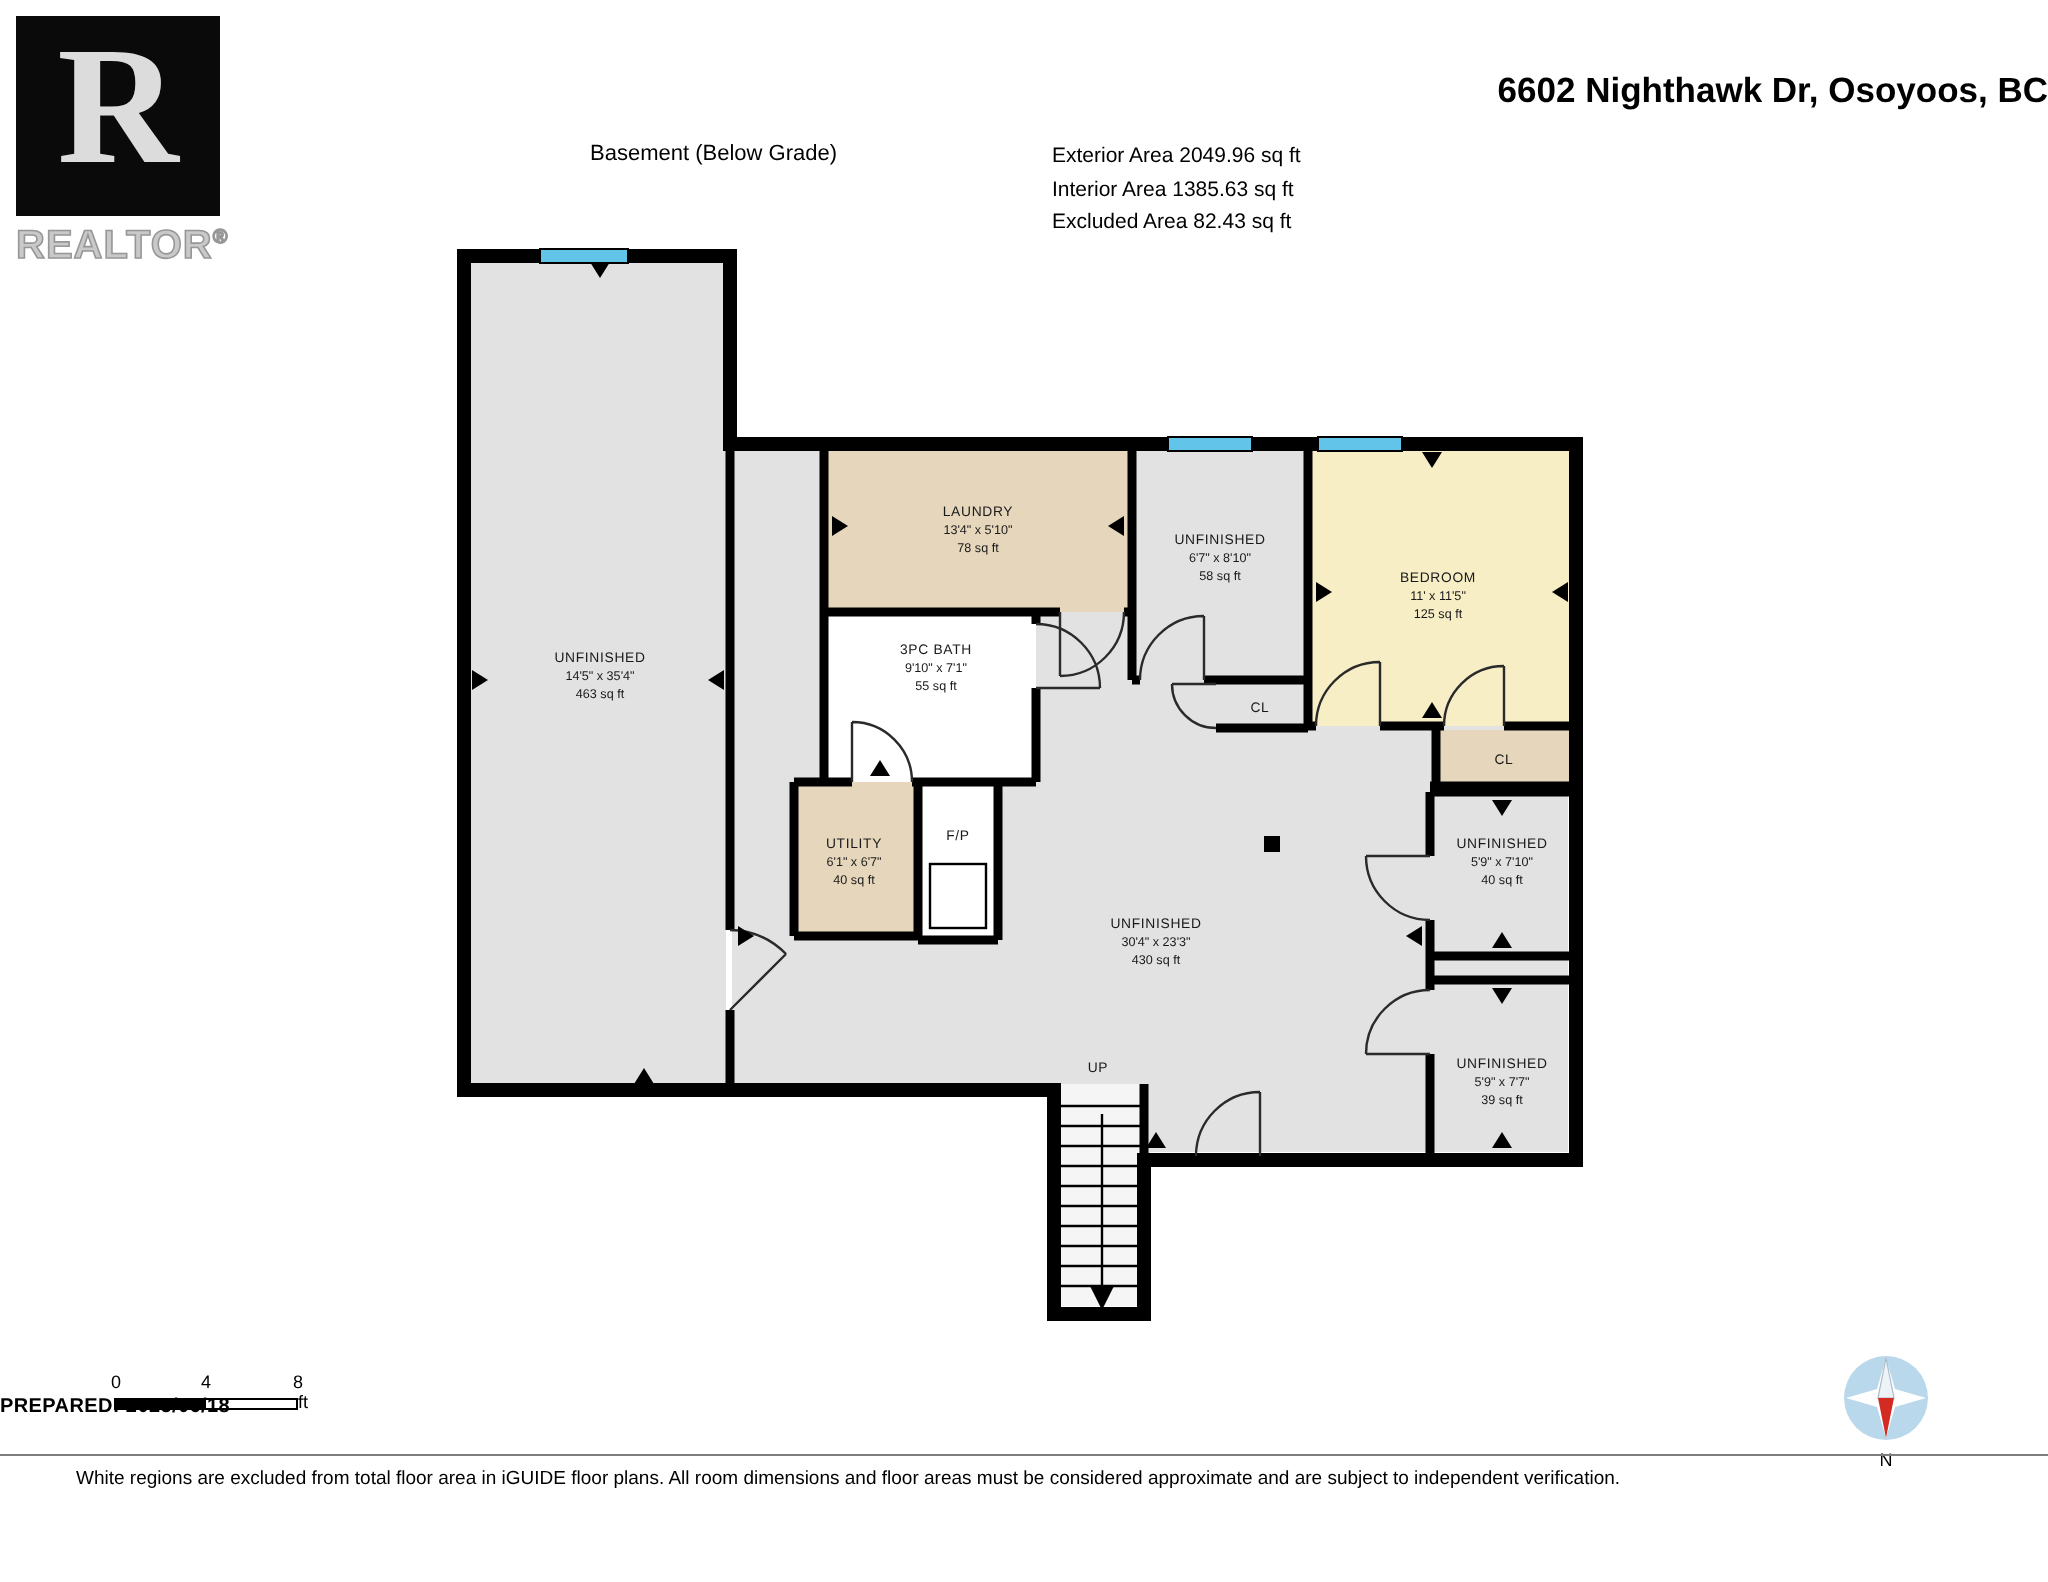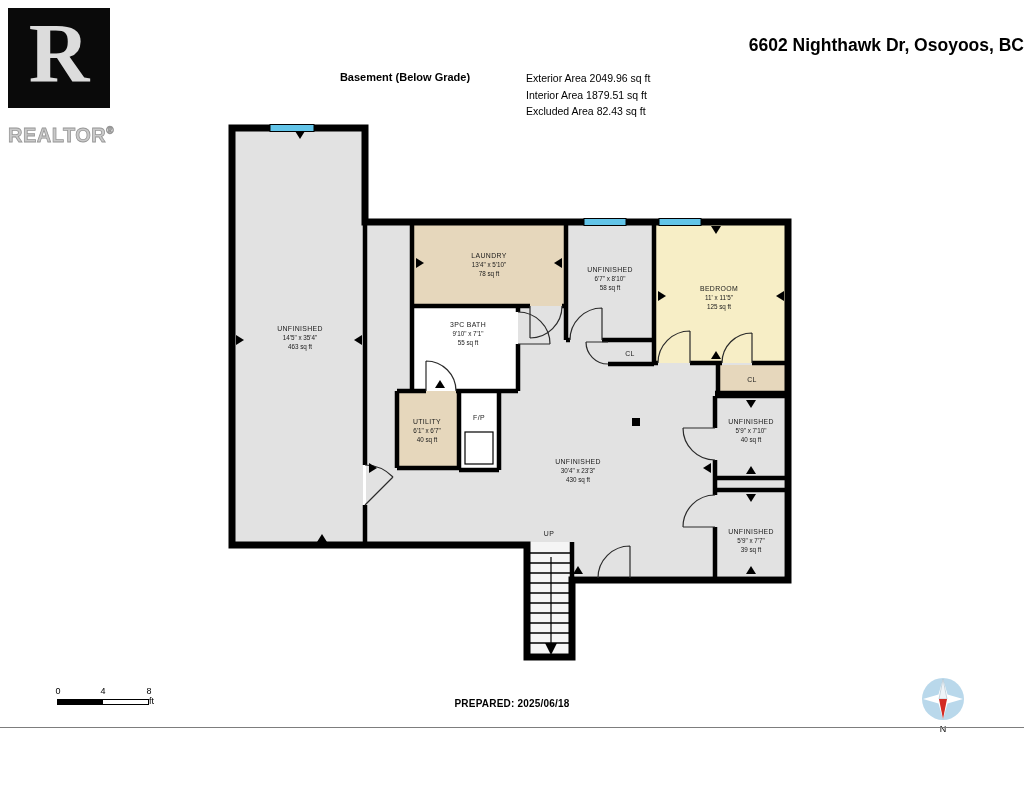--- a/index.html
+++ b/index.html
@@ -3,42 +3,42 @@
 <meta charset="utf-8">
 <style>
   *{margin:0;padding:0;box-sizing:border-box}
   html,body{width:1024px;height:791px;background:#fff;font-family:"Liberation Sans",sans-serif;position:relative;overflow:hidden;color:#000}
   .page{position:absolute;inset:0}
 
   
   .logo{position:absolute;left:8px;top:8px;width:106px}
   .logo-box{width:102px;height:100px;background:#0a0a0a;display:flex;align-items:center;justify-content:center}
   .logo-r{font-family:"Liberation Serif",serif;font-size:84px;font-weight:bold;color:#dcdcdc;line-height:1;margin-top:-8px}
-  .logo-word{margin-top:16px;font-size:20px;font-weight:bold;color:#c9c9c9;letter-spacing:.5px;-webkit-text-stroke:.8px #979797;white-space:nowrap}
+  .logo-word{margin-top:4px;font-size:20px;font-weight:bold;color:#c9c9c9;letter-spacing:.5px;-webkit-text-stroke:.8px #979797;white-space:nowrap}
   .logo-word sup{font-size:10px;vertical-align:super}
 
   
   .title{position:absolute;left:0;right:0;top:35px;text-align:right;font-size:17.5px;font-weight:bold}
-  .floor-label{position:absolute;left:295px;top:71px;width:220px;text-align:center;font-size:11px;font-weight:bold}
+  .floor-label{position:absolute;left:295px;top:71px;width:220px;text-align:left;font-size:11px;font-weight:normal}
   .areas{position:absolute;left:526px;top:70px;font-size:10.5px;line-height:16.5px}
 
   
   svg.plan{position:absolute;left:0;top:0;width:1024px;height:791px}
   .plan text{font-family:"Liberation Sans",sans-serif;fill:#1a1a1a;text-anchor:middle}
   .rname{font-size:6.9px;letter-spacing:.35px}
   .rdim{font-size:6.3px}
 
   
   .scalebar{position:absolute;left:57px;top:686px;width:130px;height:26px;font-size:9px}
   .scalebar .t{position:absolute;top:0;transform:translateX(-50%)}
   .t0{left:1px}.t4{left:46px}.t8{left:92px}
   .sbar{position:absolute;left:0;top:13px;width:92px;height:6px;border:1px solid #000;display:flex}
   .seg{flex:1}.seg.b{background:#000}.seg.w{background:#fff}
   .sunit{position:absolute;left:92px;top:10px}
-  .prepared{position:absolute;left:0;right:0;top:698px;text-align:center;font-size:10px;font-weight:bold;letter-spacing:.2px}
+  .prepared{position:absolute;left:0;right:0;top:698px;font-size:10px;font-weight:bold;letter-spacing:.2px}
   .compass{position:absolute;left:919px;top:675px;width:48px;text-align:center}
   .compass .n{font-size:9px;margin-top:-3px}
   .divider{position:absolute;left:0;top:727px;width:1024px;height:1px;background:#7d7d7d}
   .disclaimer{position:absolute;left:38px;top:734px;font-size:9.5px}
 </style>
 </head>
 <body>
 
 <div class="page">
 
@@ -46,21 +46,21 @@
     <div class="logo-box">
       <span class="logo-r">R</span>
     </div>
     <div class="logo-word"><span>REALTOR</span><sup>®</sup></div>
   </div>
 
   <h1 class="title">6602 Nighthawk Dr, Osoyoos, BC</h1>
   <div class="floor-label">Basement (Below Grade)</div>
   <div class="areas">
     <div>Exterior Area 2049.96 sq ft</div>
-    <div>Interior Area 1879.51 sq ft</div>
+    <div>Interior Area 1385.63 sq ft</div>
     <div>Excluded Area 82.43 sq ft</div>
   </div>
 
   <svg class="plan" viewBox="0 0 1024 791">
 
     <g>
       <rect x="235" y="131" width="128" height="412" fill="#e2e2e2"></rect>
       <path d="M366,225 H784 V576 H575 V653 H531 V542 H366 Z" fill="#e2e2e2"></path>
       <rect x="414" y="224" width="152" height="82" fill="#e6d7bc"></rect>
       <rect x="414" y="306" width="104" height="85" fill="#ffffff"></rect>
@@ -219,13 +219,14 @@
     <svg width="48" height="48" viewBox="0 0 48 48">
       <circle cx="24" cy="24" r="21" fill="#b9d8eb"></circle>
       <polygon points="24,4 28.5,19.5 44,24 28.5,28.5 24,44 19.5,28.5 4,24 19.5,19.5" fill="#ffffff"></polygon>
       <polygon points="20,24 28,24 24,4" fill="#eef3f7" stroke="#a8bcc9" stroke-width="0.6"></polygon>
       <polygon points="20,24 28,24 24,44" fill="#d32b24"></polygon>
     </svg>
     <div class="n">N</div>
   </div>
 
   <div class="divider"></div>
+  <div class="disclaimer">White regions are excluded from total floor area in iGUIDE floor plans. All room dimensions and floor areas must be considered approximate and are subject to independent verification.</div>
 </div>
 
 </body></html>

